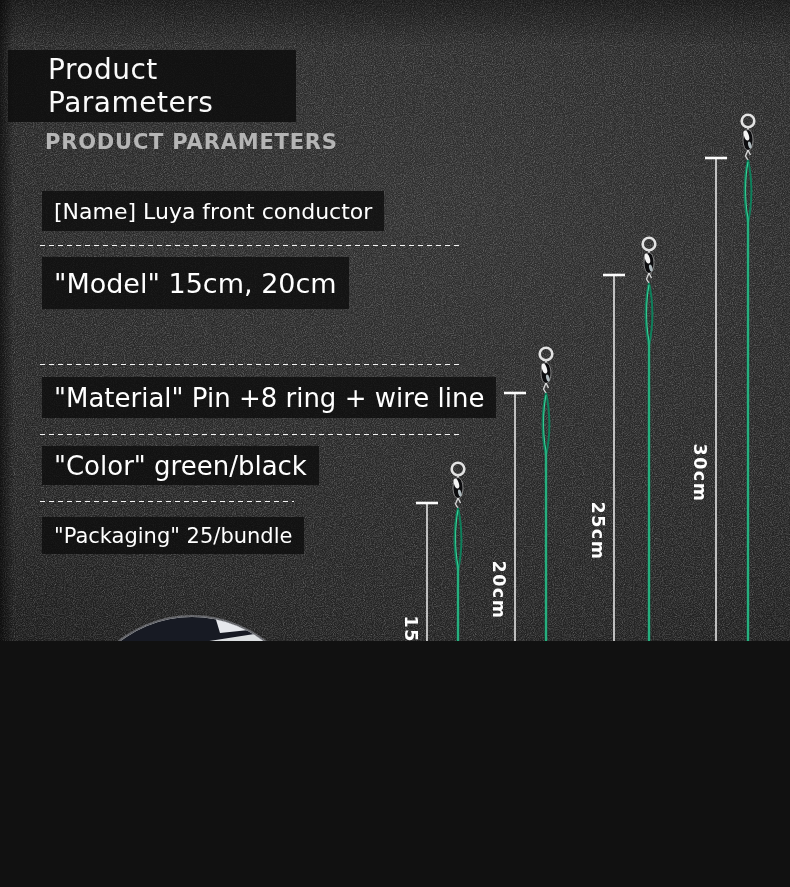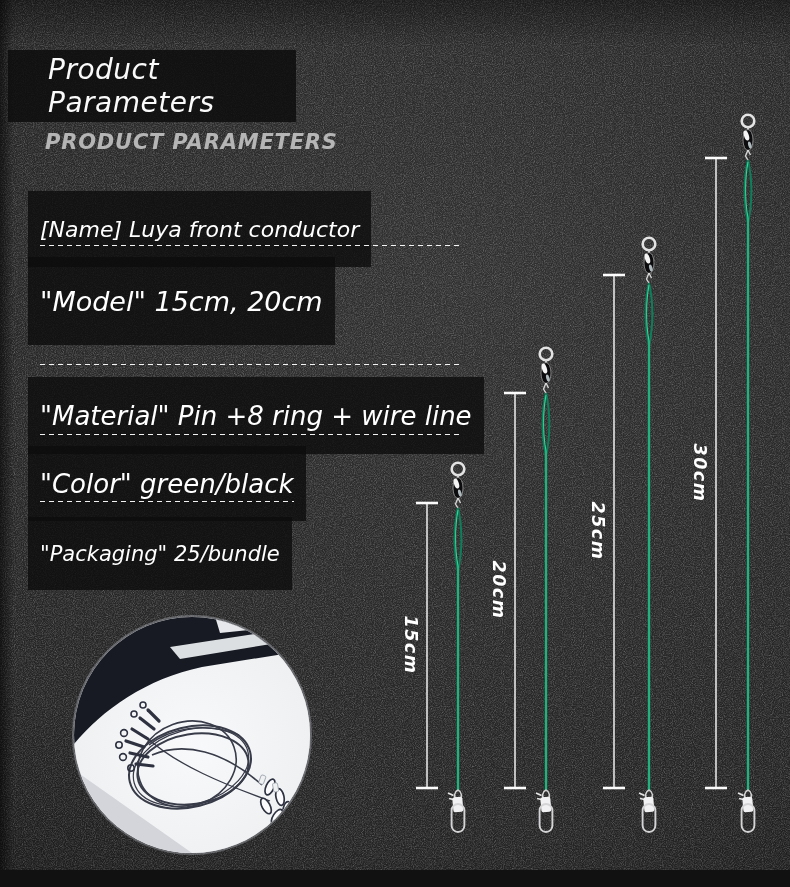--- a/index.html
+++ b/index.html
@@ -1,21 +1,20 @@
 <!DOCTYPE html>
 <html><head>
 <meta charset="utf-8">
 <style>
   html,body{margin:0;padding:0;background:#111;}
   .stage{
-    position:relative;width:790px;height:870px;overflow:hidden;
+    position:relative;width:790px;height:641px;overflow:hidden;
     font-family:"DejaVu Sans","Liberation Sans",sans-serif;
     background:
       radial-gradient(130% 100% at 58% 32%, #313131 0%, #282828 45%, #1d1d1d 100%);
-    font-style: italic;
   }
   .vignette{
     position:absolute;inset:0;z-index:1;pointer-events:none;
     background:
       linear-gradient(to right, rgba(0,0,0,.55), rgba(0,0,0,0) 14px),
       linear-gradient(to bottom, rgba(0,0,0,.35), rgba(0,0,0,0) 46px),
       radial-gradient(150% 120% at 60% 30%, rgba(0,0,0,0) 55%, rgba(0,0,0,.4) 100%);
   }
   .noise{position:absolute;inset:0;z-index:1;pointer-events:none;}
   .content{position:absolute;inset:0;z-index:2;}
@@ -25,22 +24,22 @@
     background:rgba(13,13,13,.85);
     display:flex;align-items:center;padding-left:40px;box-sizing:border-box;
   }
   .title-box span{color:#fafafa;font-size:28px;letter-spacing:.5px;}
   .subtitle{
     position:absolute;left:45px;top:130px;
     color:#b5b5b5;font-size:21px;font-weight:800;letter-spacing:.8px;
   }
 
   .param-box{
-    position:absolute;left:28px;background:rgba(13,13,13,.8);
-    display:flex;align-items:center;padding:18px 12px;color:#fff;white-space:nowrap;
+    position:absolute;left:42px;background:rgba(13,13,13,.8);
+    display:flex;align-items:center;padding:0 12px;color:#fff;white-space:nowrap;
   }
   .row-name{top:191px;height:40px;font-size:22px;}
   .row-model{top:257px;height:52px;font-size:27px;}
   .row-material{top:377px;height:41px;font-size:26px;}
   .row-color{top:446px;height:39px;font-size:26px;}
   .row-packaging{top:517px;height:37px;font-size:21px;}
   .model-line2{
     position:absolute;left:160px;top:312px;color:#fff;font-size:30px;white-space:nowrap;
   }
 

